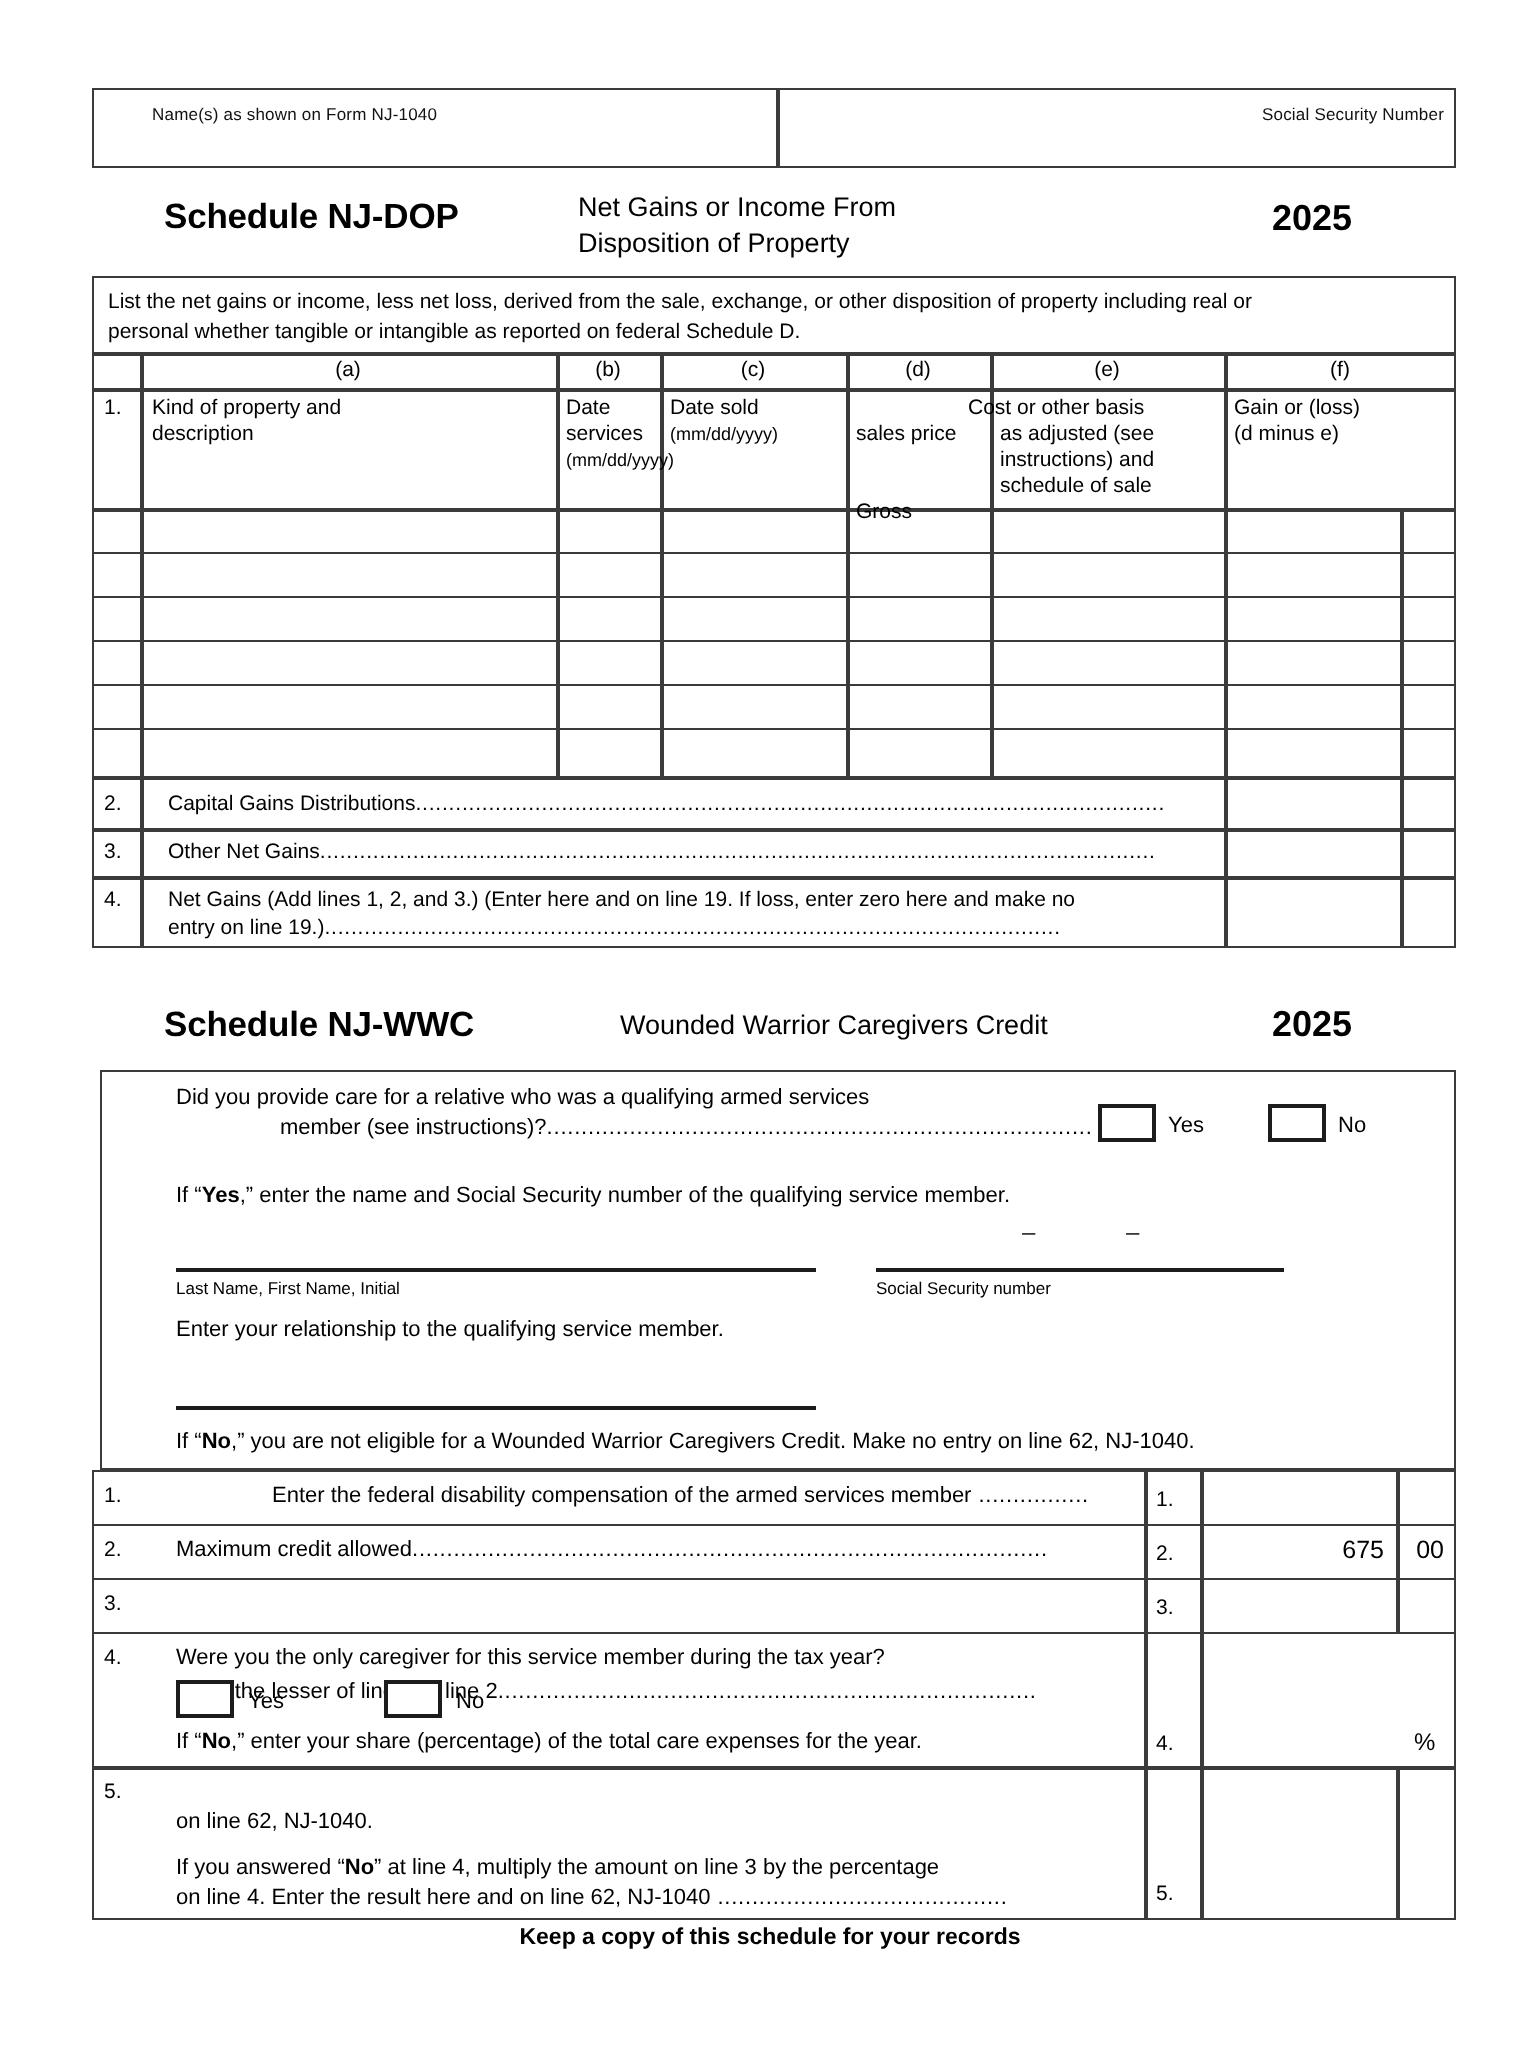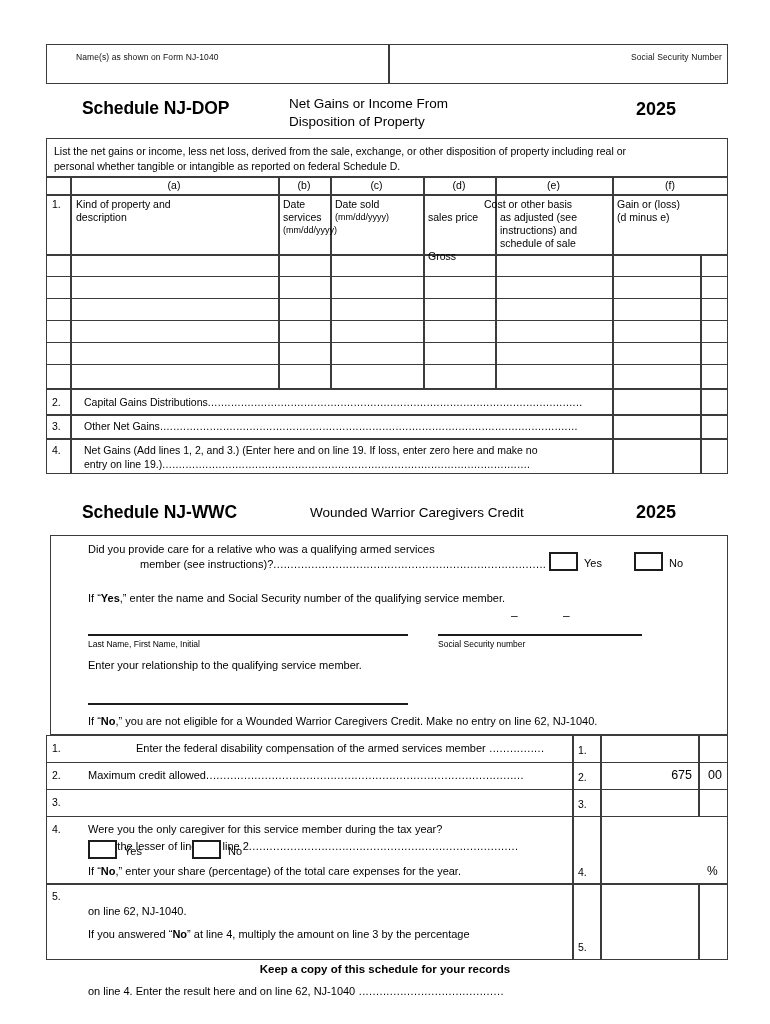--- a/index.html
+++ b/index.html
@@ -347,20 +347,20 @@
   <div class="cbx" style="left:192px; top:840px; width:29px; height:19px;"></div>
   <div class="wwc-txt" style="left:228px; top:843px;">No</div>
   <div class="wwc-txt" style="left:88px; top:863px; width:480px;">If “<b>No</b>,” enter your share (percentage) of the total care expenses for the year.</div>
   <div class="lineno" style="left:578px; top:866px;">4.</div>
   <div class="txt" style="left:602px; top:818px; width:94px; height:63px;"></div>
   <div class="pct" style="left:707px; top:864px;">%</div>
 
   <div class="lineno" style="left:52px; top:890px;">5.</div>
   <div class="wwc-txt" style="left:88px; top:903px; width:470px;">on line 62, NJ-1040.</div>
   <div class="wwc-txt" style="left:88px; top:926px; width:480px;">If you answered “<b>No</b>” at line 4, multiply the amount on line 3 by the percentage</div>
-  <div class="wwc-txt" style="left:88px; top:983px; white-space:nowrap;"><span>on line 4. Enter the result here and on line 62, NJ-1040</span><span class="dots"> ..........................................</span></div>
+  <div class="wwc-txt" style="left:88px; top:941px; white-space:nowrap;"><span>on line 4. Enter the result here and on line 62, NJ-1040</span><span class="dots"> ..........................................</span></div>
   <div class="lineno" style="left:578px; top:941px;">5.</div>
   <div class="txt" style="left:602px; top:886px; width:94px; height:70px;"></div>
   <div class="txt" style="left:700px; top:886px; width:26px; height:70px;"></div>
 
   <div class="footer-note" style="left:0; top:963px;">Keep a copy of this schedule for your records</div>
 
 </div>
 
 </body></html>

